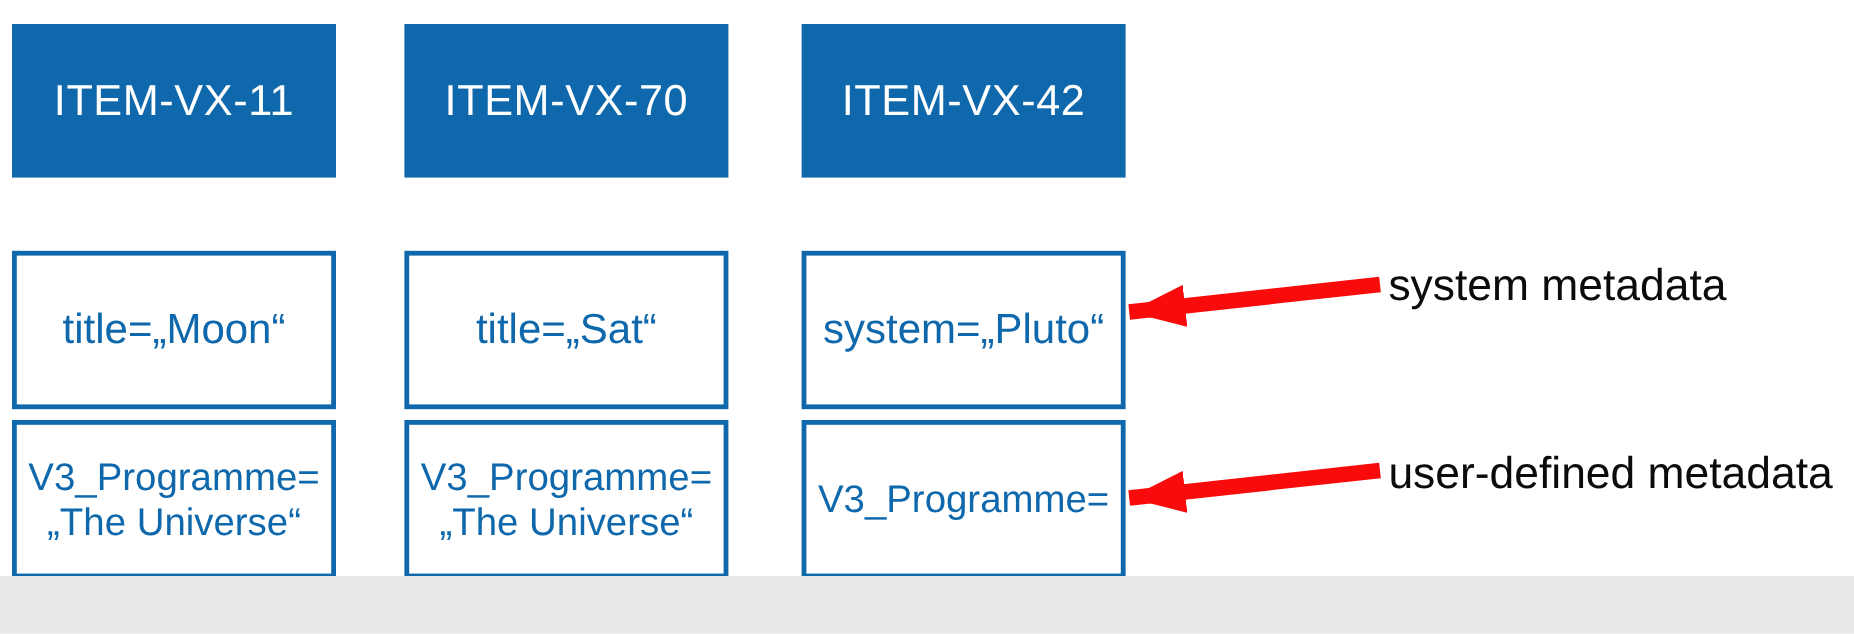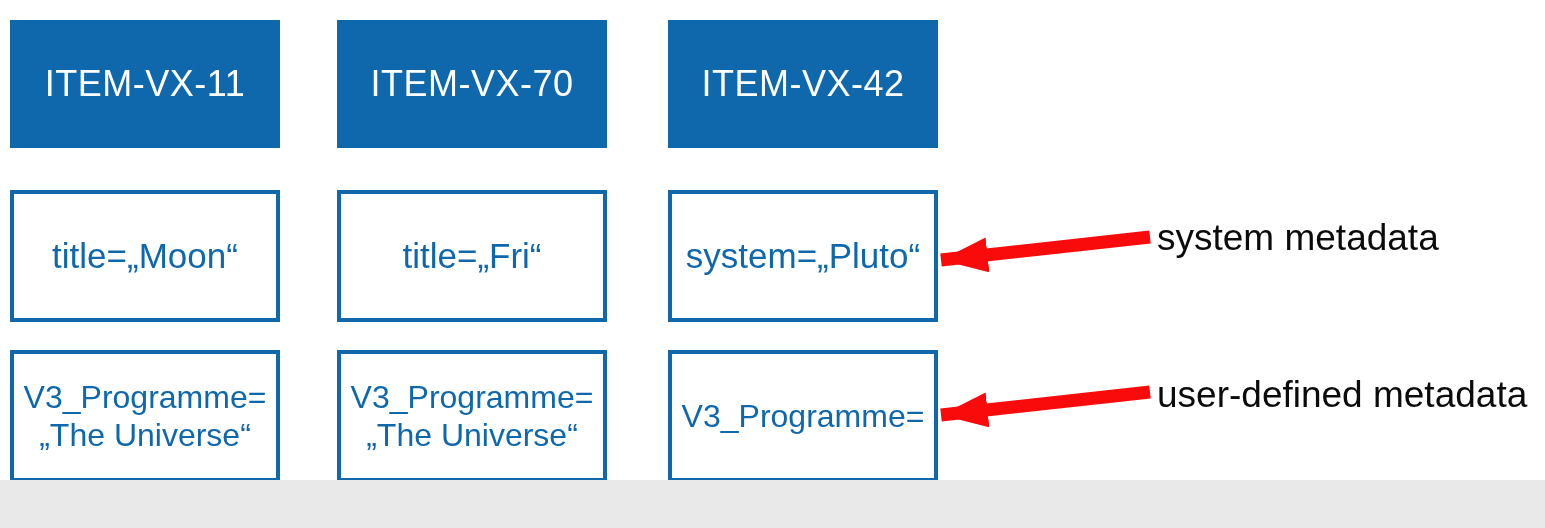--- a/index.html
+++ b/index.html
@@ -49,21 +49,21 @@
     background: var(--bg);
     color: var(--blue);
     display: flex;
     flex-direction: column;
     align-items: center;
     justify-content: center;
     text-align: center;
   }
 
   .sys-box {
-    top: 190px;
+    top: 209px;
     height: 132px;
     font-size: 35px;
   }
 
   .user-box {
     top: 350px;
     height: 132px;
     font-size: 32px;
     line-height: 38px;
   }
@@ -105,21 +105,21 @@
       <span>V3_Programme=</span>
       <span>„The Universe“</span>
     </div>
   </div>
 
   <div class="col col-2">
     <div class="item-header">
       <span>ITEM-VX-70</span>
     </div>
     <div class="meta-box sys-box">
-      <span>title=„Fri“</span>
+      <span>title=„Sat“</span>
     </div>
     <div class="meta-box user-box">
       <span>V3_Programme=</span>
       <span>„The Universe“</span>
     </div>
   </div>
 
   <div class="col col-3">
     <div class="item-header">
       <span>ITEM-VX-42</span>

